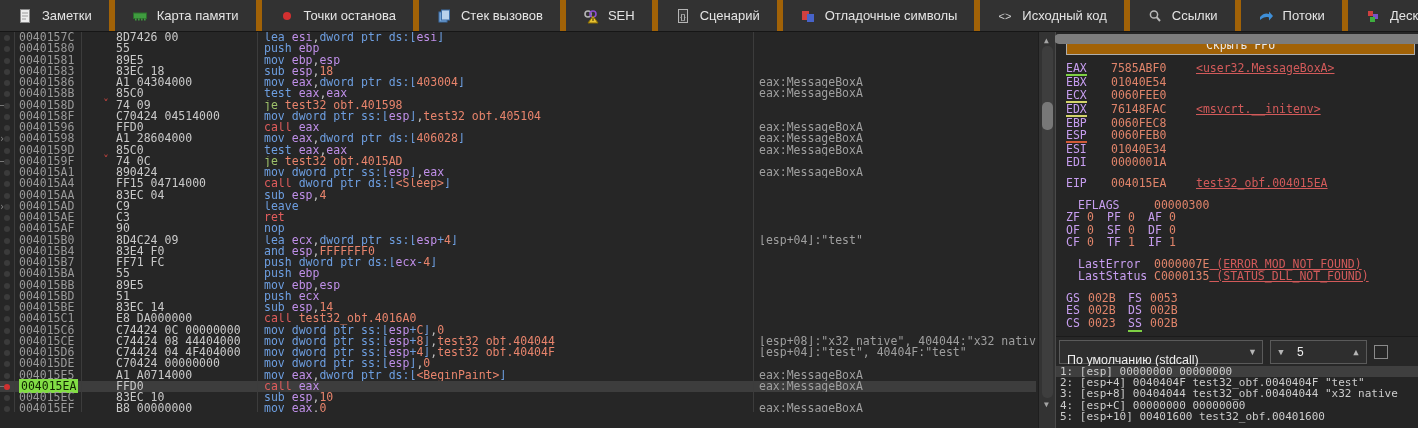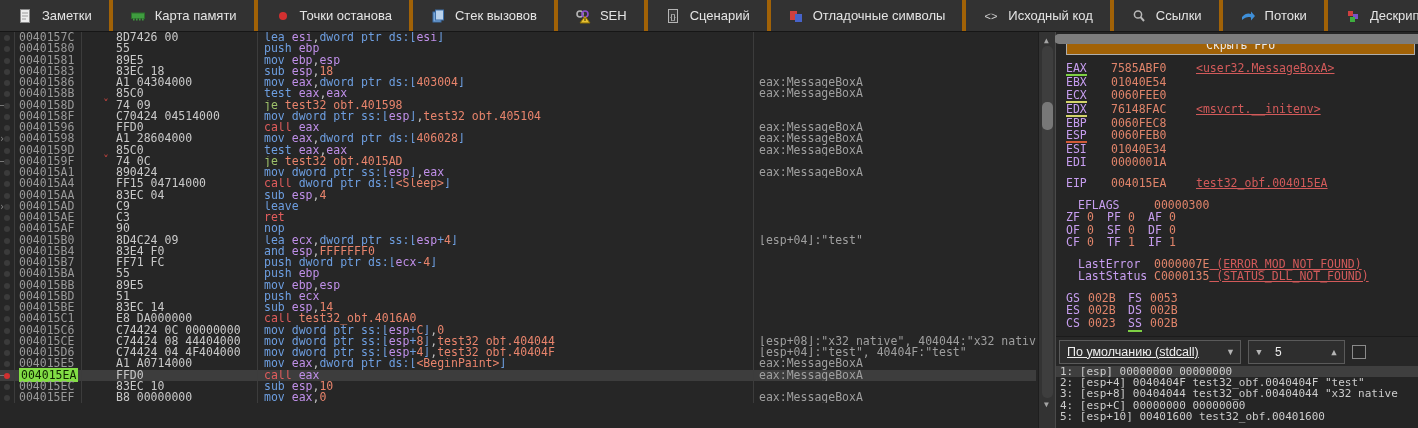--- a/index.html
+++ b/index.html
@@ -3,21 +3,21 @@
 <meta charset="utf-8">
 <style>
   * { box-sizing: border-box; margin: 0; padding: 0; }
   html,body { width:1418px; height:428px; overflow:hidden; background:#1d1d1d; }
   .window { position:relative; width:1418px; height:428px; background:#252525;
             font-family:"DejaVu Sans Mono", monospace; }
 
   
   .tabbar { display:flex; height:32px; background:#2a2a2a; border-bottom:1px solid #161616; }
   .tab { display:flex; align-items:center; gap:9px; padding:0 17px; background:#323232;
-         border-right:4px solid #a16207; color:#e4e4e4;
+         border-right:6px solid #a16207; color:#e4e4e4;
          font-family:"Liberation Sans", sans-serif; font-size:13px; white-space:nowrap; cursor:default; }
   .tab .ticon { width:16px; height:16px; display:inline-block; }
   .tab .ticon svg { width:16px; height:16px; display:block; }
 
   
   .main { display:flex; height:396px; }
 
   
   .disasm { width:1038px; display:flex; flex-direction:row; background:#262626; }
   .dis-view { height:380px; overflow:hidden; }
@@ -60,23 +60,23 @@
   .rv { width:85px; flex:none; color:#e0846a; }
   .rnote { color:#d25a5a;text-decoration:underline; }
   .spacer { height:9px; }
   .fn { width:21px; flex:none; color:#c79ef0; } .fv { width:20px; flex:none; color:#e0846a; }
   .ln { width:76px; flex:none; color:#c79ef0;margin-left:12px; }
   .sn { width:22px; flex:none; color:#c79ef0; } .sv { width:40px; flex:none; color:#e0846a; }
 
   
   .callconv { height:30px; flex:none; border-top:1px solid #1b1b1b; display:flex; align-items:center;
               padding:0 0 0 3px; gap:7px; background:#272727; overflow:hidden; }
-  .combo { width:182px; height:24px; background:#2e2e2e; border:1px solid #5a5a5a; color:#eeeeee;
+  .combo { width:204px; height:24px; background:#2e2e2e; border:1px solid #5a5a5a; color:#eeeeee;
            font-family:"Liberation Sans", sans-serif; font-size:12.5px; line-height:22px;
-           padding:0 18px 0 7px; position:relative; white-space:nowrap;text-decoration:underline; }
+           padding:8px 18px 0 7px; position:relative; white-space:nowrap; }
   .combo .carr { position:absolute; right:5px; top:0; color:#b5b5b5; font-size:9px; line-height:22px; }
   .spin { width:97px; height:24px; background:#2e2e2e; border:1px solid #5a5a5a; display:flex;
           align-items:center; color:#eeeeee; font-size:12px; }
   .spin .sarr { width:20px; text-align:center; color:#b5b5b5; font-size:9px; }
   .spin .sval { flex:1; padding-left:6px; font-family:"Liberation Sans", sans-serif; }
   .chk { width:14px; height:14px; flex:none; border:1px solid #8a8a8a; background:#262626; }
   .args { flex:1; overflow:hidden; font-size:11px; line-height:11.2px; background:#252525; }
   .arg-row { white-space:nowrap; color:#cccccc; padding-left:4px; }
   .arg-row.sel { background:#3f3f3f; }
 </style>
@@ -458,20 +458,29 @@
             </div>
             <div class="c-a">004015D6</div>
             <div class="c-b"><span class="jv"> </span><span>C74424 04 4F404000</span></div>
             <div class="c-i"><span class="tm">mov </span><span class="tm">dword ptr </span><span class="tm">ss:[</span><span class="tr">esp</span><span class="tm">+</span><span class="tn">4</span><span class="tm">]</span><span class="tp">,</span><span class="tn">test32_obf.40404F</span></div>
             <div class="c-c">[esp+04]:"test", 40404F:"test"</div>
           </div>
           <div class="dis-row">
             <div class="c-g">
               <span class="dot"></span>
             </div>
+            <div class="c-a">004015DE</div>
+            <div class="c-b"><span class="jv"> </span><span>C70424 00000000</span></div>
+            <div class="c-i"><span class="tm">mov </span><span class="tm">dword ptr </span><span class="tm">ss:[</span><span class="tr">esp</span><span class="tm">]</span><span class="tp">,</span><span class="tn">0</span></div>
+            <div class="c-c"></div>
+          </div>
+          <div class="dis-row">
+            <div class="c-g">
+              <span class="dot"></span>
+            </div>
             <div class="c-a">004015E5</div>
             <div class="c-b"><span class="jv"> </span><span>A1 A0714000</span></div>
             <div class="c-i"><span class="tm">mov </span><span class="tr">eax</span><span class="tp">,</span><span class="tm">dword ptr </span><span class="tm">ds:[</span><span class="tn">&lt;BeginPaint&gt;</span><span class="tm">]</span></div>
             <div class="c-c">eax:MessageBoxA</div>
           </div>
           <div class="dis-row sel">
             <div class="c-g">
               <span class="gdash"></span>
               <span class="dot red"></span>
             </div>

